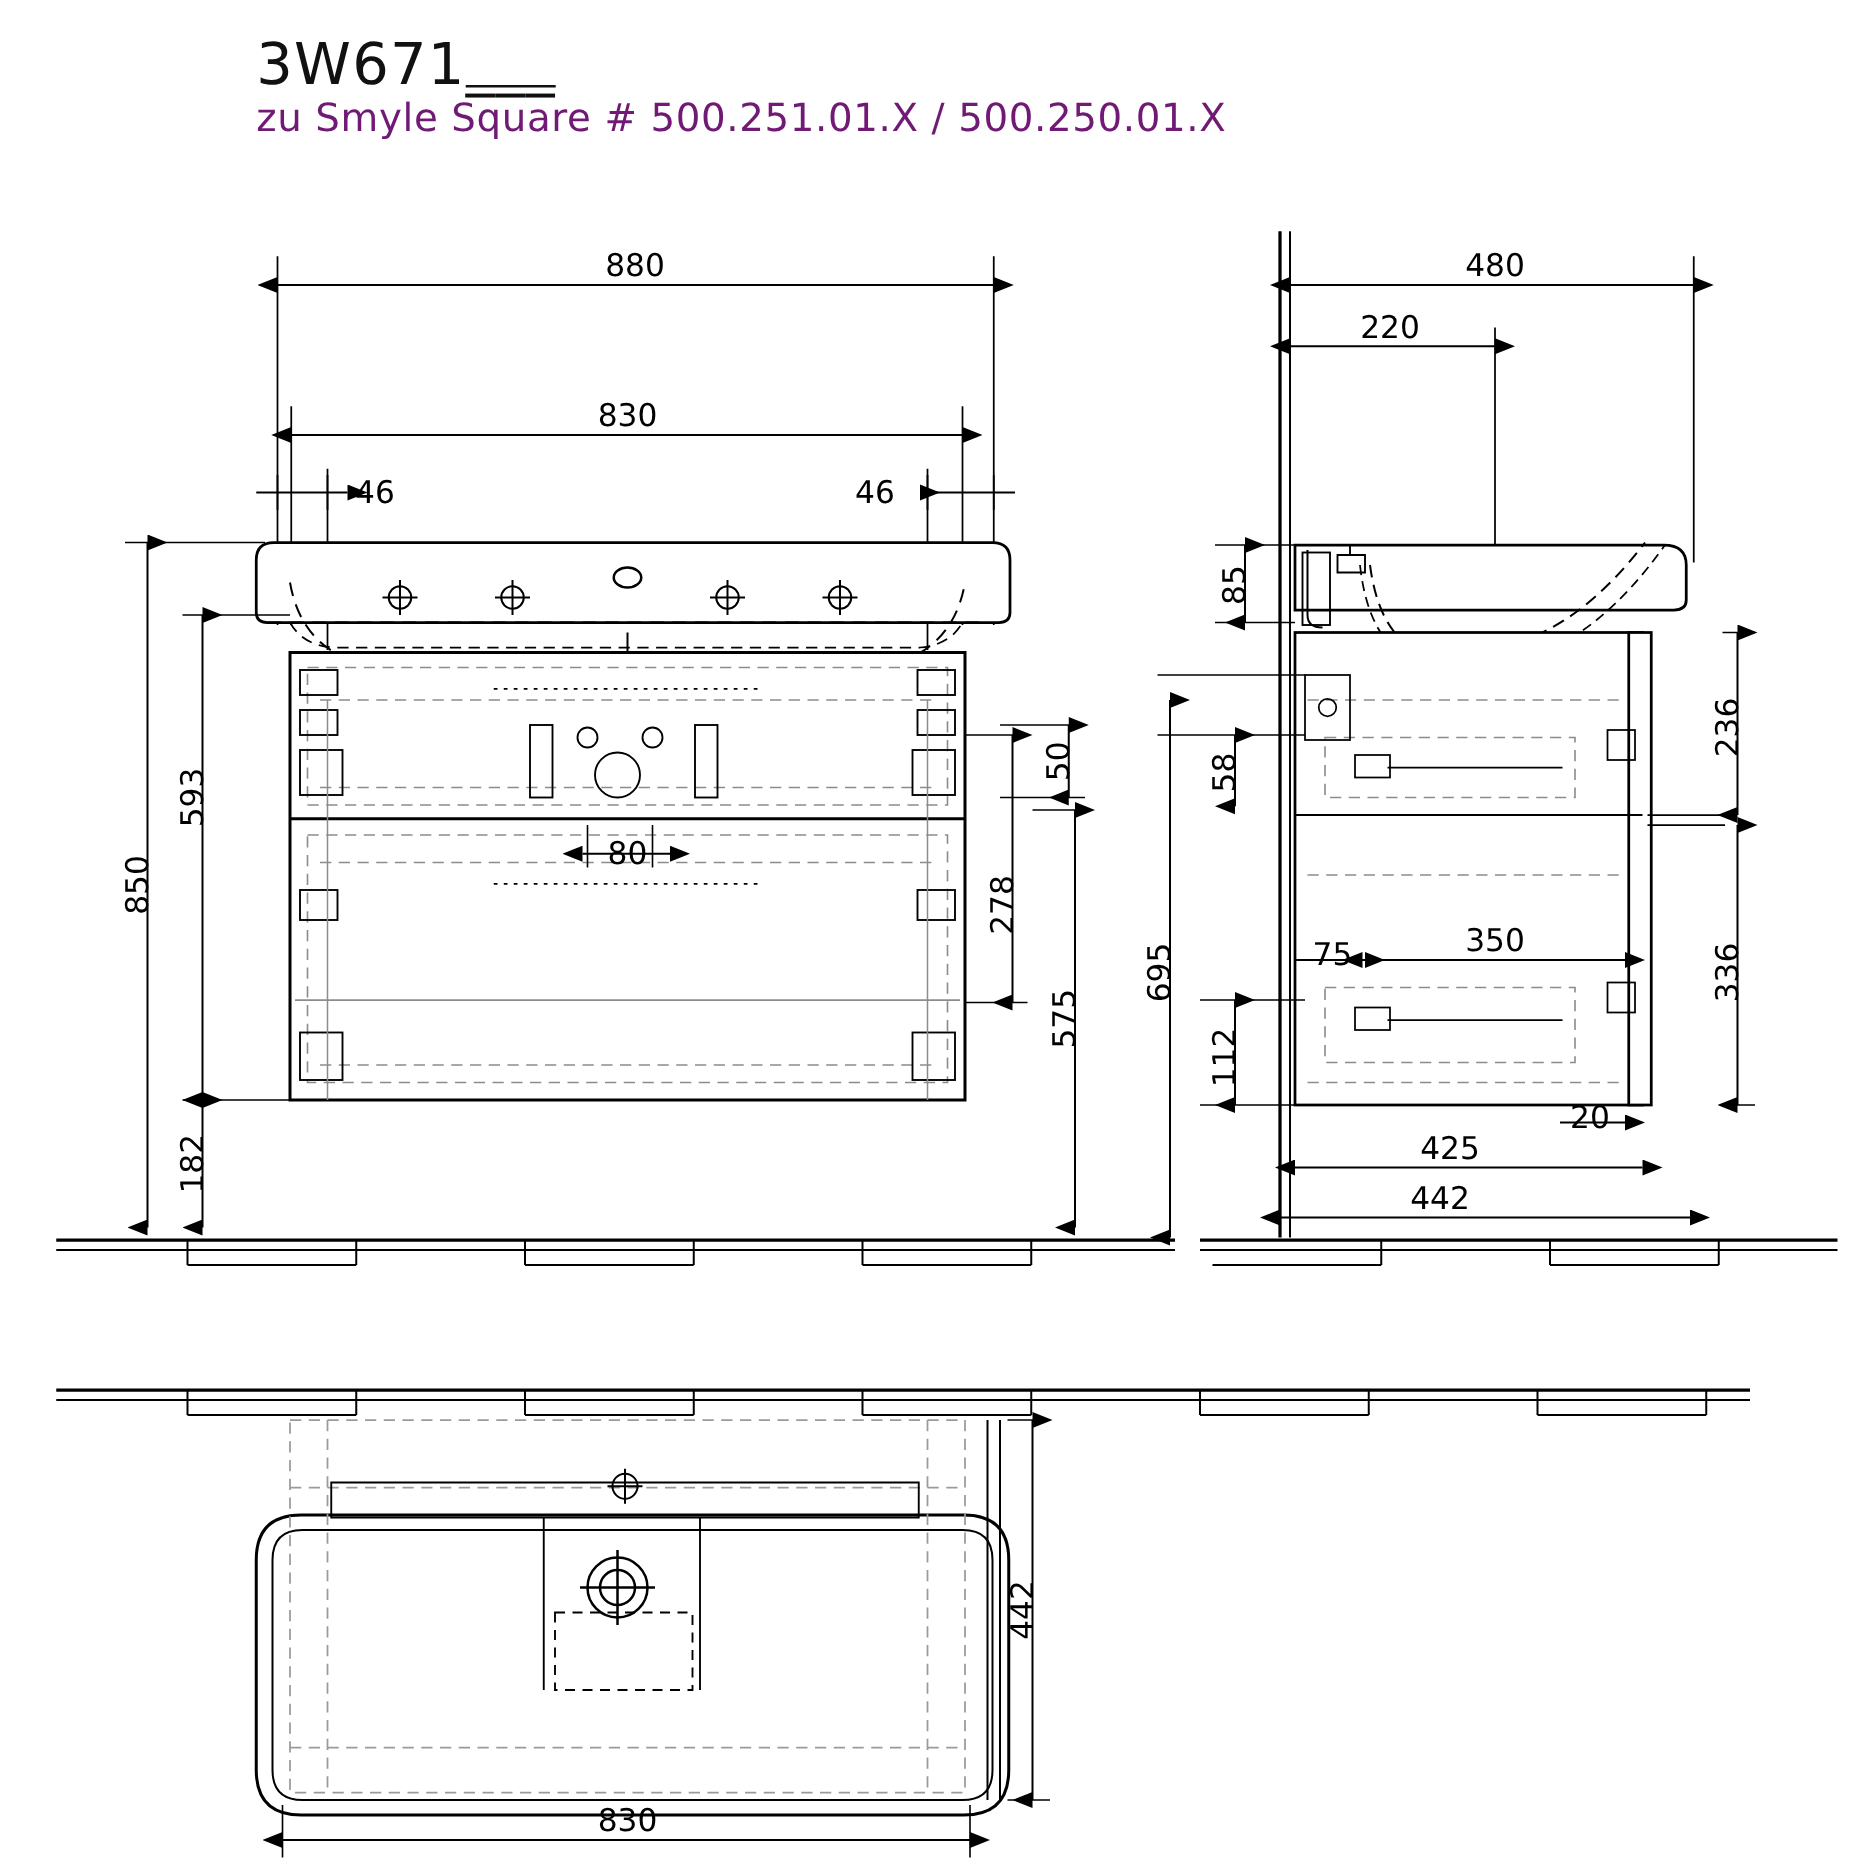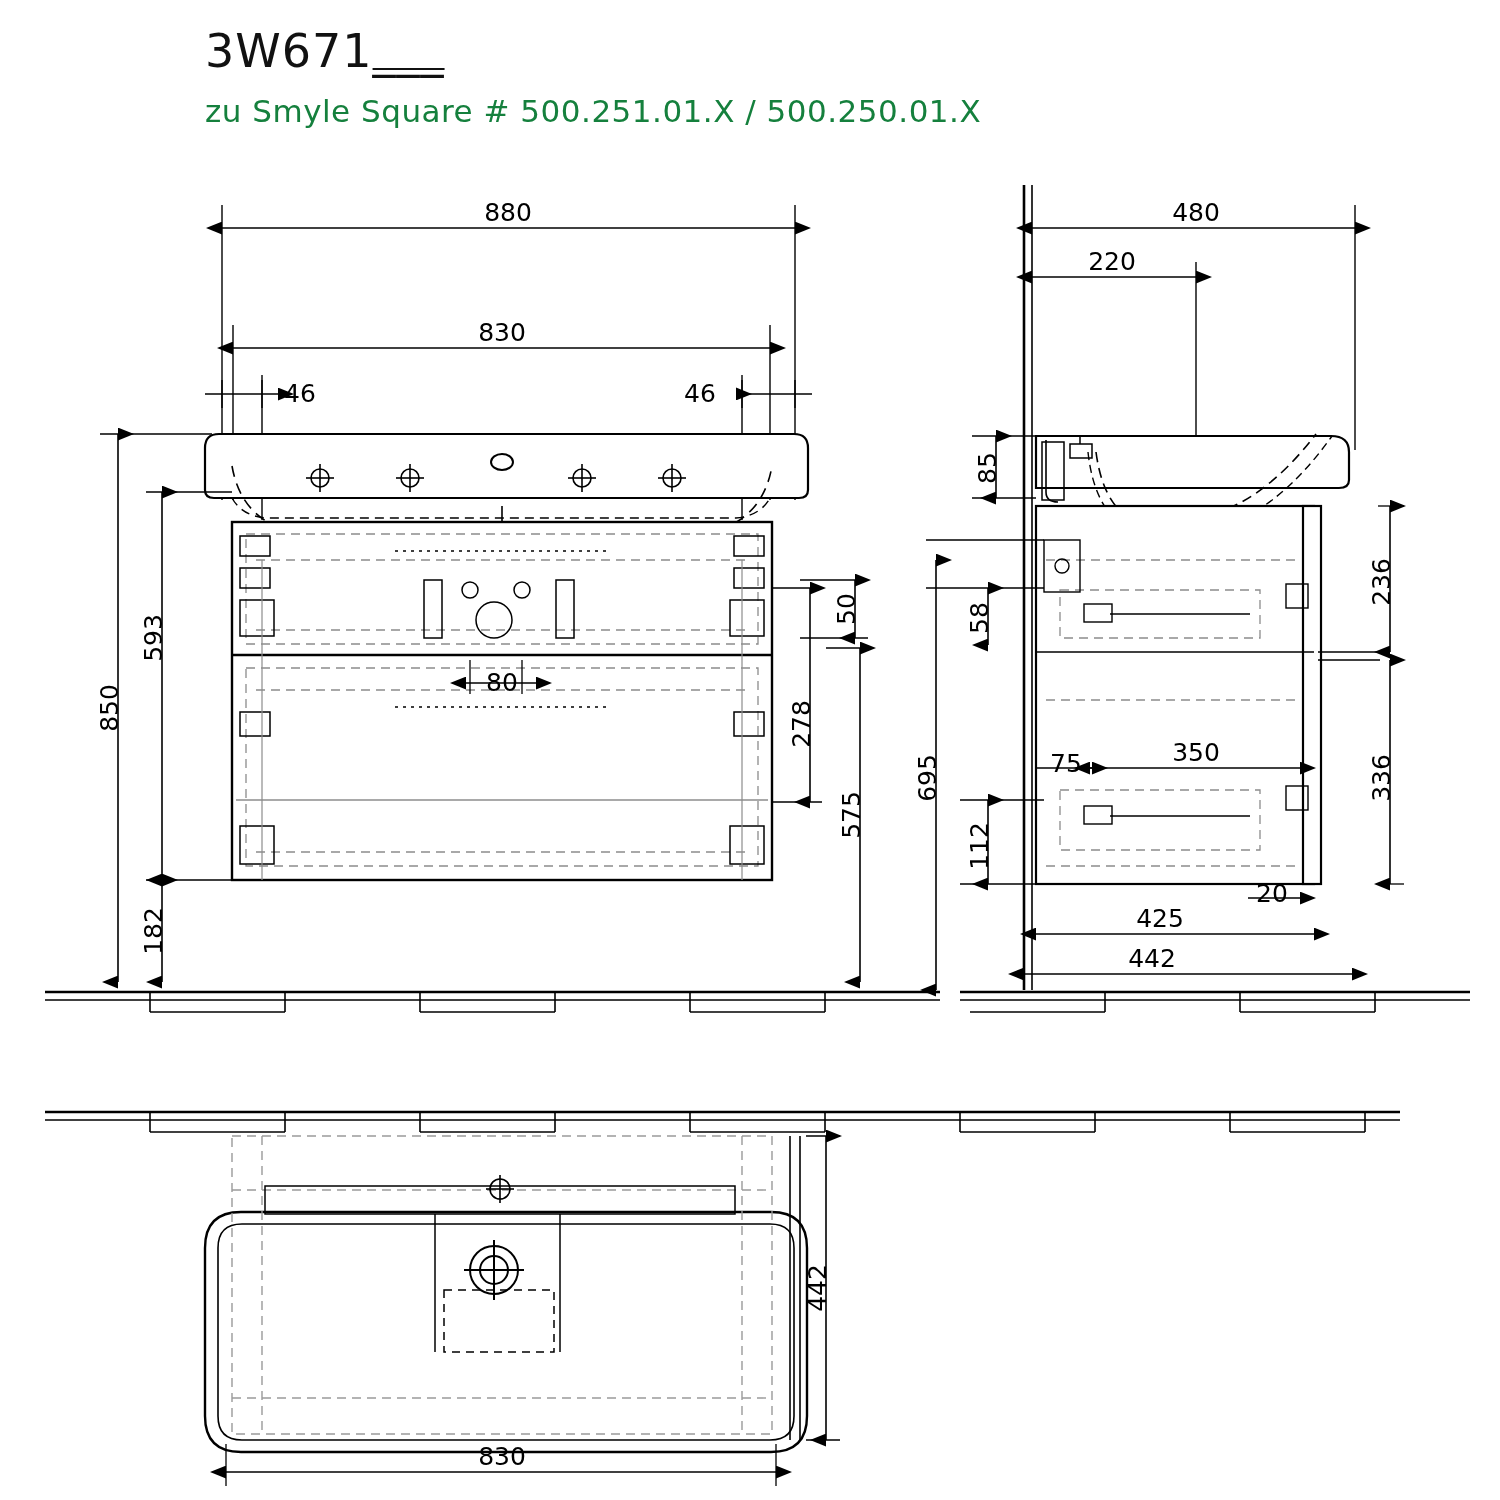--- a/index.html
+++ b/index.html
@@ -36,22 +36,22 @@
     font-family: "DejaVu Sans", sans-serif;
   }
   .title-main .underscore {
     text-decoration: underline;
     text-decoration-thickness: 2px;
   }
   .title-sub {
     font-size: 31px;
     font-weight: 400;
     letter-spacing: 0.5px;
-    margin-top: 20px;
-    color: #15803d;
+    margin-top: 4px;
+    color: #701a75;
     line-height: 1.1;
   }
   svg.draw {
     position: absolute;
     left: 0;
     top: 0;
     width: 1500px;
     height: 1500px;
   }
   .dimtext {

